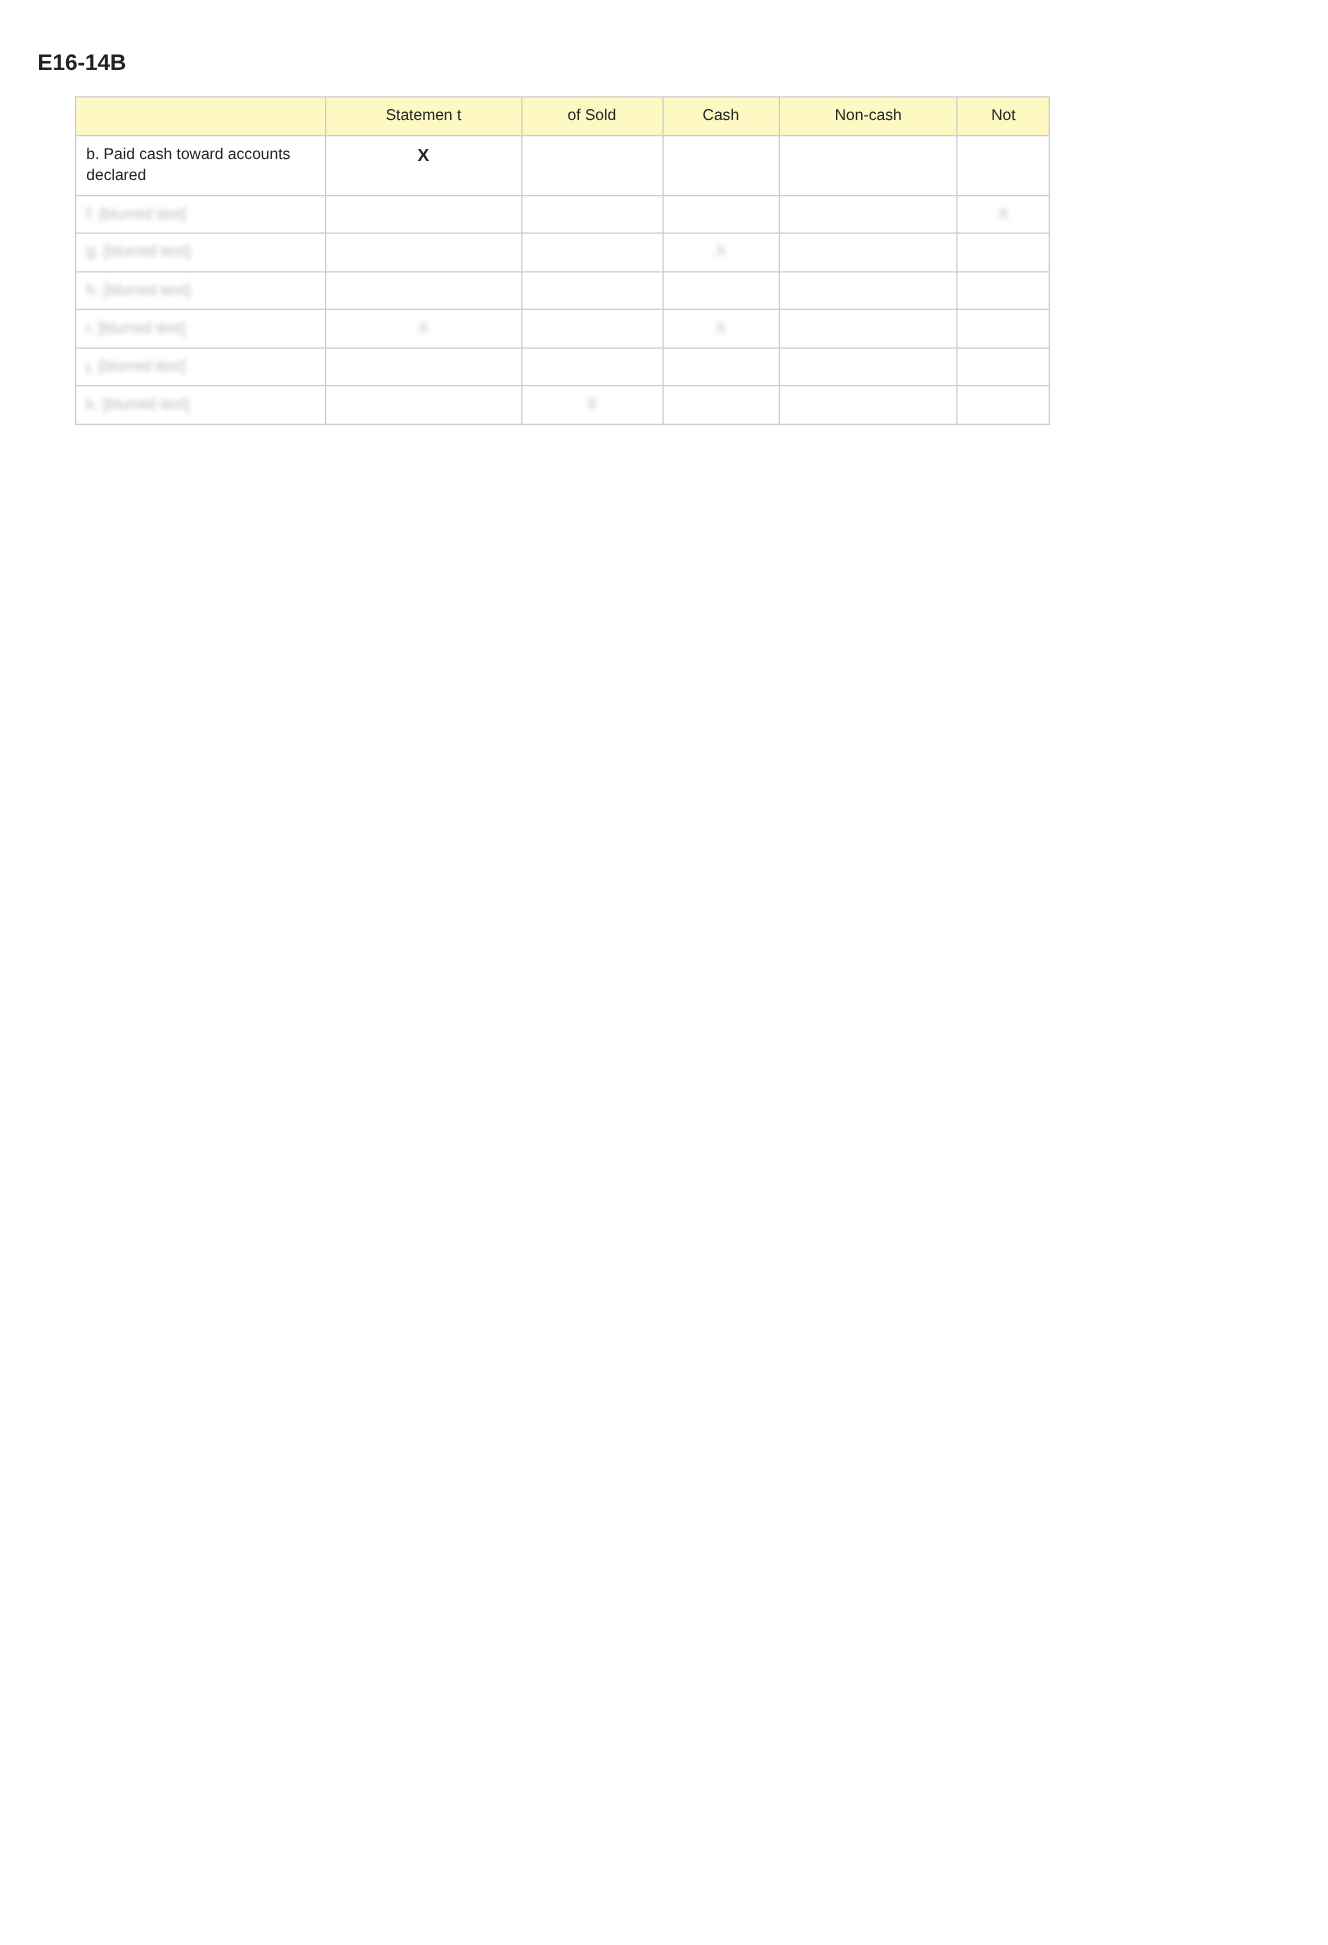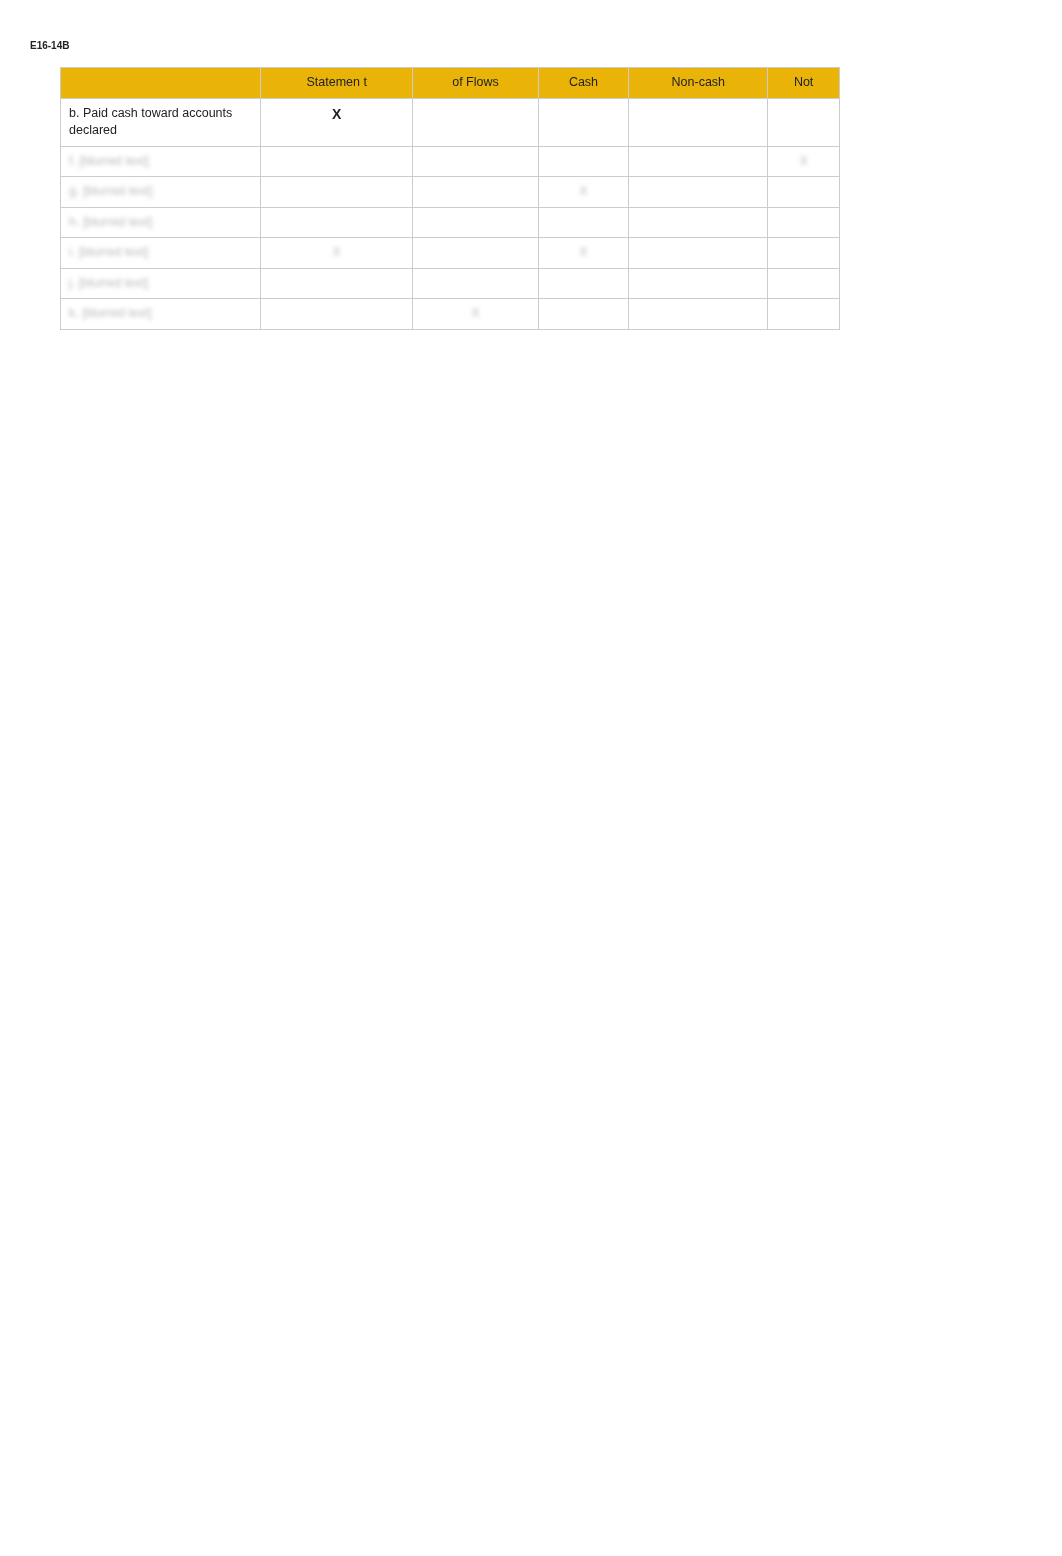--- a/index.html
+++ b/index.html
@@ -6,39 +6,39 @@
     body {
       background: #fff;
       font-family: Arial, sans-serif;
       font-size: 13px;
       color: #222;
       padding: 40px 30px;
       width: 1062px;
       min-height: 1556px;
     }
     .page-id {
-      font-size: 10px;
+      font-size: 18px;
       font-weight: bold;
       margin-bottom: 16px;
     }
     table {
       border-collapse: collapse;
       width: 780px;
       margin-left: 30px;
     }
     th, td {
       border: 1px solid #ccc;
       padding: 6px 8px;
       vertical-align: top;
       text-align: left;
       font-size: 12.5px;
       line-height: 1.4;
     }
     th {
-      background: #eab308;
+      background: #fef9c3;
       font-weight: normal;
     }
     td.center, th.center {
       text-align: center;
     }
     td:first-child {
       width: 200px;
     }
     .col-header-top {
       font-size: 12.5px;
@@ -57,21 +57,21 @@
 </head>
 <body>
 
 <div class="page-id">E16-14B</div>
 
 <table>
   <thead>
     <tr>
       <th></th>
       <th class="center col-header-top">Statemen t</th>
-      <th class="center col-header-top">of Flows</th>
+      <th class="center col-header-top">of Sold</th>
       <th class="center col-header-top">Cash</th>
       <th class="center col-header-top">Non-cash</th>
       <th class="center col-header-top">Not</th>
     </tr>
   </thead>
   <tbody id="table-body">
       <tr>
         <td>b. Paid cash toward accounts declared</td>
         <td style="text-align: center;"><span class="x-mark">X</span></td>
         <td style="text-align: center;"></td>

